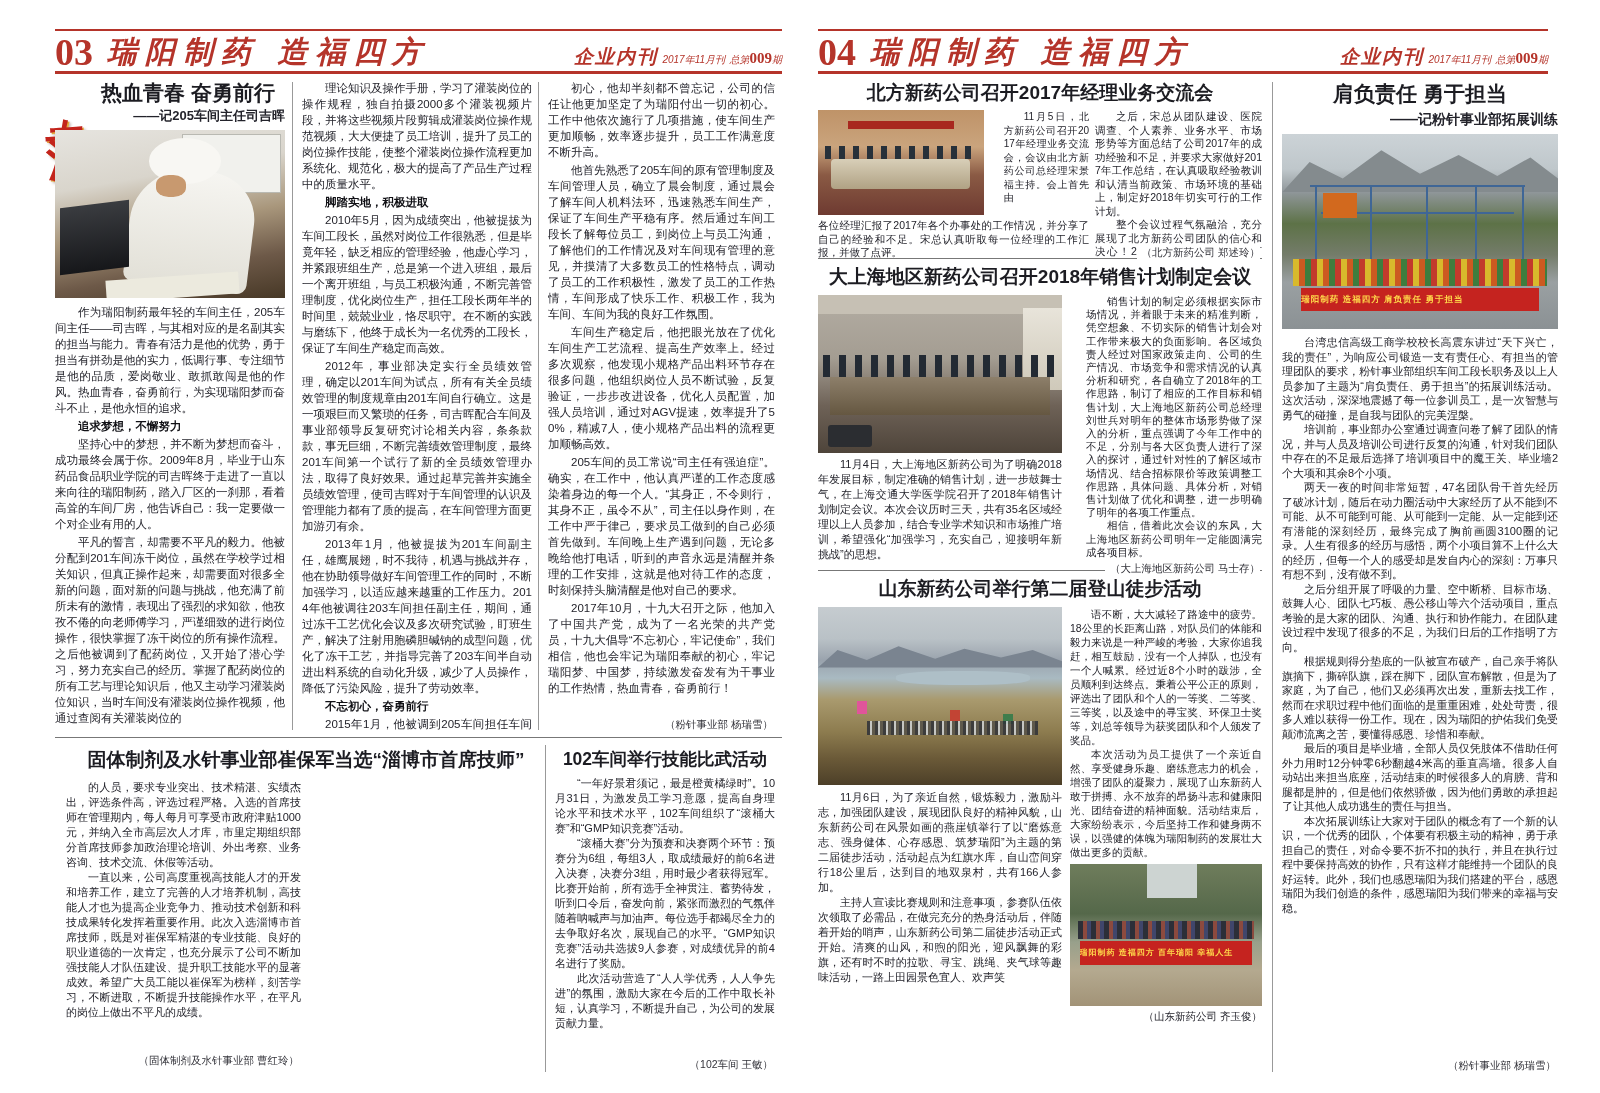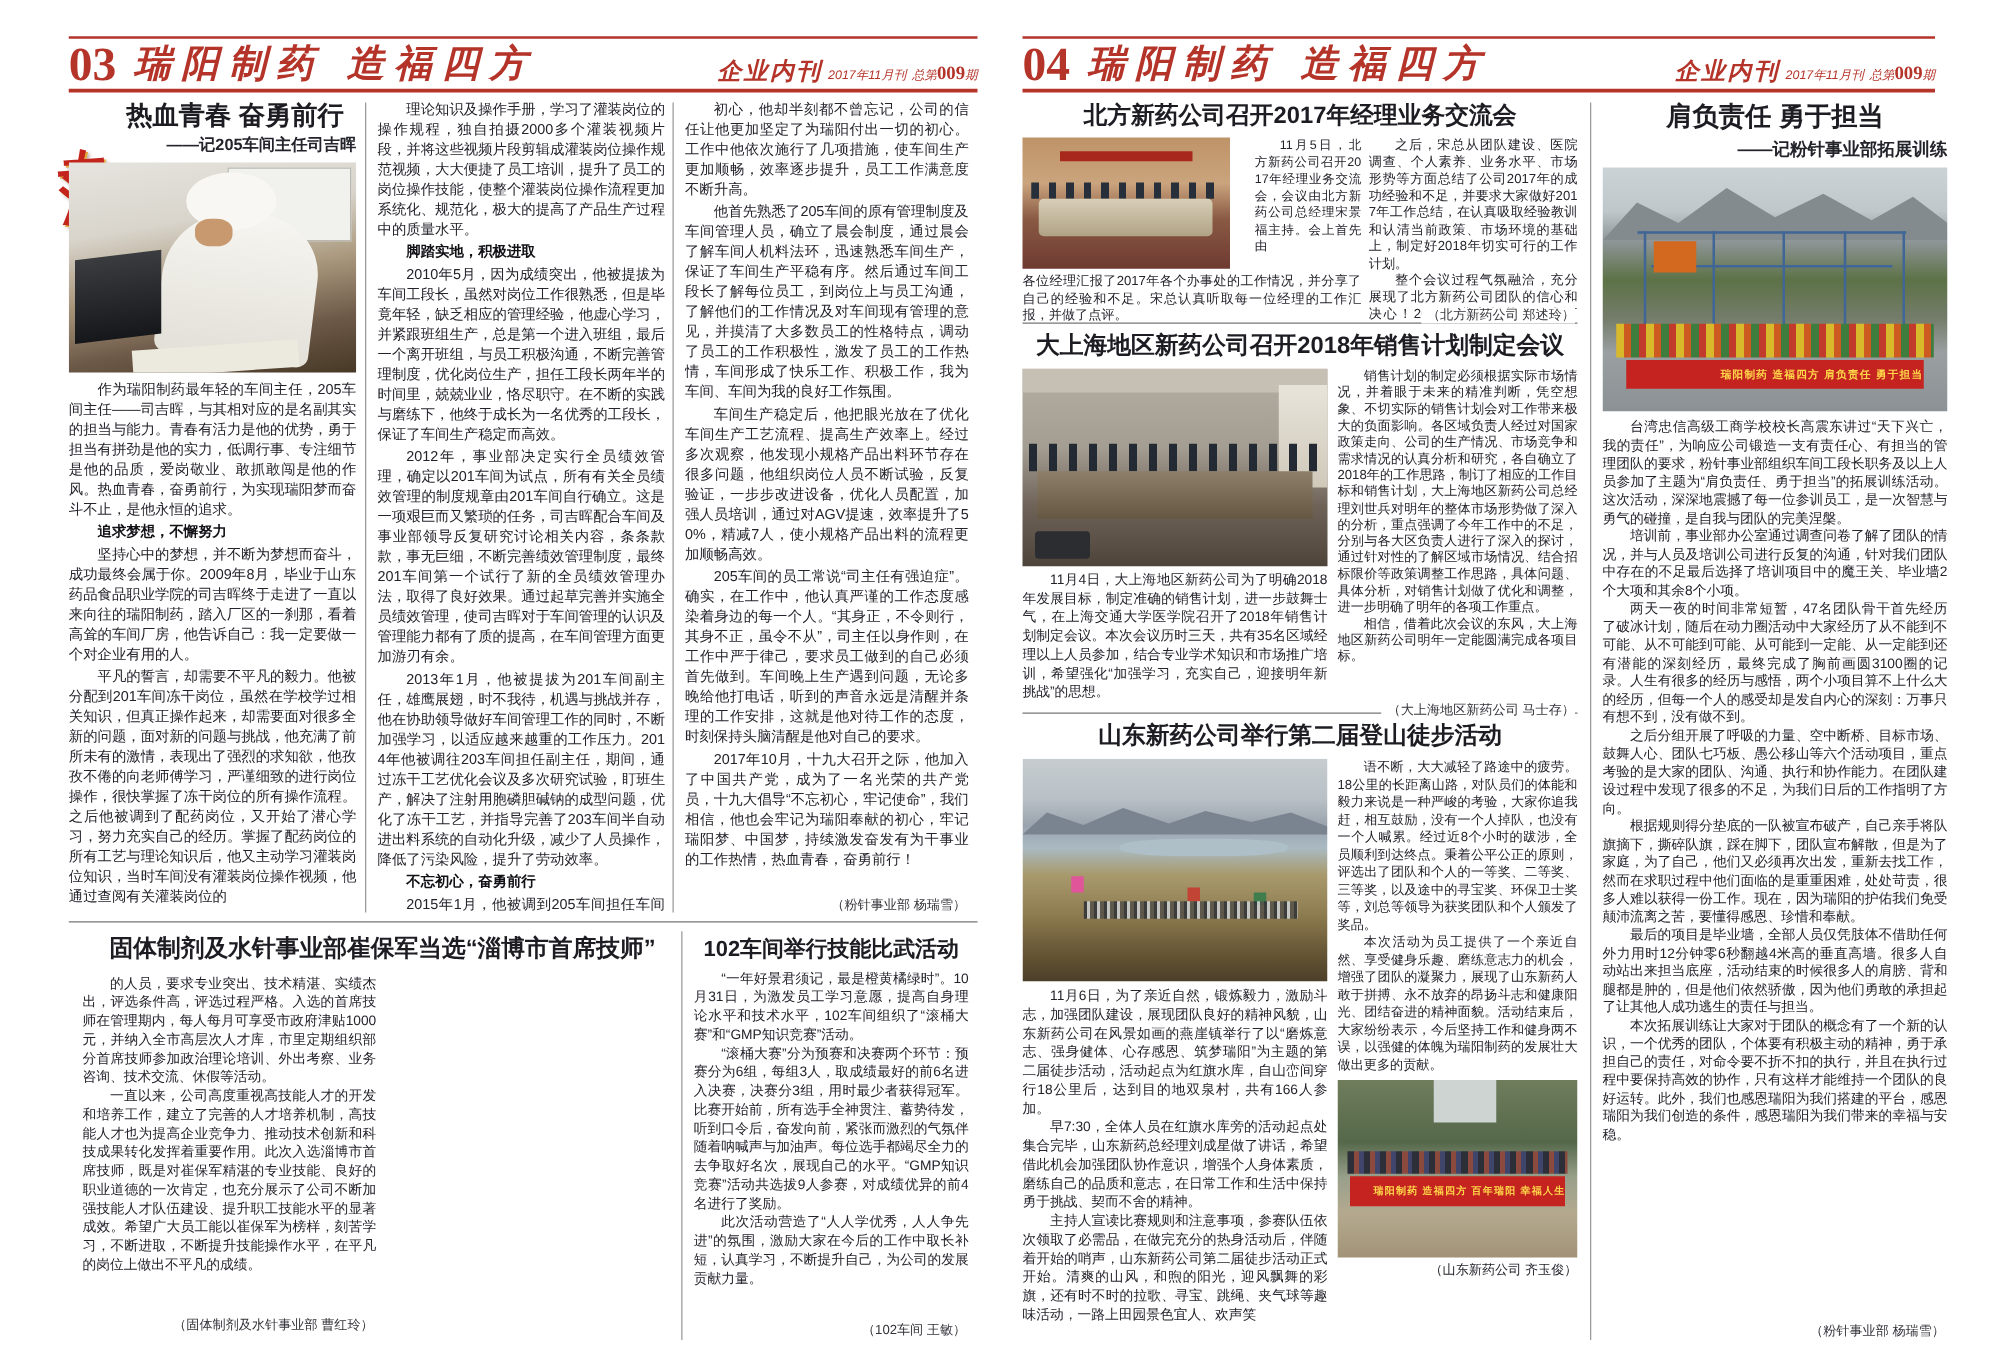--- a/index.html
+++ b/index.html
@@ -19,21 +19,21 @@
   .iss .pub{font-family:"DejaVu Serif",serif;font-weight:bold;font-style:italic;font-size:19px;letter-spacing:2px;}
   .iss .small{font-size:10px;font-style:italic;}
   .iss .num{font-size:15px;font-family:"Liberation Serif",serif;font-weight:bold;}
   .art-title{text-align:center;font-weight:bold;color:#1c1c22;}
   p{margin:0;text-indent:2em;text-align:justify;word-break:break-all;}
   .subhead{font-weight:bold;color:#101015;text-indent:2em;}
   .col{overflow:hidden;position:relative;box-sizing:border-box;}
   .by{position:absolute;right:2px;bottom:0;background:#fff;font-size:10.5px;color:#33333a;padding-left:5px;white-space:nowrap;}
   .ph{position:relative;overflow:hidden;}
   .ph i{position:absolute;display:block;}
-  .ph-banner{position:absolute;background:#c5231f;color:#ffd84a;font-weight:bold;text-align:right;
+  .ph-banner{position:absolute;background:#c5231f;color:#ffd84a;font-weight:bold;text-align:left;
              white-space:nowrap;overflow:hidden;letter-spacing:1px;}
   .deco{position:absolute;left:-4px;top:82px;writing-mode:vertical-rl;font-family:"DejaVu Serif",serif;
         font-size:44px;font-weight:bold;color:#c3241c;letter-spacing:16px;transform:rotate(-4deg);
         text-shadow:1.5px 1.5px 0 #e3a83c,3px 3px 3px rgba(60,20,10,.35);}
   .fcol{position:absolute;top:80px;width:230px;font-size:11.5px;line-height:16px;}
   .fcol p,.fcol .subhead{margin-bottom:2px;}
 </style>
 </head>
 <body>
 
@@ -167,42 +167,41 @@
             <i style="top:0;left:0;width:100%;height:12%;background:#c6c0b4;"></i>
             <i style="right:0;top:8%;width:16%;height:52%;background:linear-gradient(180deg,#e8e4da,#cfc9ba);"></i>
             <i style="top:38%;left:2%;width:96%;height:14%;background:repeating-linear-gradient(90deg,#232a33 0 7px,transparent 7px 16px);"></i>
             <i style="left:5%;top:52%;width:90%;height:24%;background:linear-gradient(180deg,#8d7f6a,#655741);"></i>
             <i style="left:4%;bottom:4%;width:18%;height:14%;background:#2b2d31;border-radius:3px;"></i>
           </div>
           <div class="col" style="font-size:11px;line-height:15px;margin-top:4px;">
             <p>11月4日，大上海地区新药公司为了明确2018年发展目标，制定准确的销售计划，进一步鼓舞士气，在上海交通大学医学院召开了2018年销售计划制定会议。本次会议历时三天，共有35名区域经理以上人员参加，结合专业学术知识和市场推广培训，希望强化“加强学习，充实自己，迎接明年新挑战”的思想。</p>
           </div>
         </div>
-        <div class="col" style="width:192px;font-size:10.5px;line-height:13.2px;height:280px;padding-bottom:14px;">
+        <div class="col" style="width:192px;font-size:10.5px;line-height:13.2px;height:280px;padding-bottom:14px;margin-left:16px;">
           <p>销售计划的制定必须根据实际市场情况，并着眼于未来的精准判断，凭空想象、不切实际的销售计划会对工作带来极大的负面影响。各区域负责人经过对国家政策走向、公司的生产情况、市场竞争和需求情况的认真分析和研究，各自确立了2018年的工作思路，制订了相应的工作目标和销售计划，大上海地区新药公司总经理刘世兵对明年的整体市场形势做了深入的分析，重点强调了今年工作中的不足，分别与各大区负责人进行了深入的探讨，通过针对性的了解区域市场情况、结合招标限价等政策调整工作思路，具体问题、具体分析，对销售计划做了优化和调整，进一步明确了明年的各项工作重点。</p>
           <p>相信，借着此次会议的东风，大上海地区新药公司明年一定能圆满完成各项目标。</p>
           <div class="by">（大上海地区新药公司  马士存）</div>
         </div>
       </div>
     </div>
 
     <div style="position:absolute;left:8px;top:576px;width:444px;height:496px;">
       <div class="art-title" style="font-size:19px;line-height:26px;">山东新药公司举行第二届登山徒步活动</div>
       <div style="display:flex;gap:8px;margin-top:5px;">
         <div class="col" style="width:244px;font-size:11px;line-height:15px;">
           <div class="ph" style="width:244px;height:178px;margin-bottom:5px;background:linear-gradient(180deg,#c6ccd0 0%,#b9c1c6 18%,#9aa3ad 30%,#a9bac2 40%,#a99a6e 52%,#8d7c4f 70%,#6b5a38 85%,#4c3f28 100%);">
             <i style="top:20%;left:0;width:100%;height:14%;background:#7a8490;clip-path:polygon(0 100%,8% 30%,20% 70%,33% 15%,48% 65%,60% 25%,75% 60%,88% 30%,100% 75%,100% 100%);"></i>
             <i style="top:36%;left:32%;width:55%;height:8%;background:#aebfc7;border-radius:40%;"></i>
             <i style="top:53%;left:16%;width:4%;height:7%;background:#e0559a;"></i>
             <i style="top:58%;left:54%;width:4%;height:6%;background:#c24434;"></i>
             <i style="top:60%;left:76%;width:4%;height:6%;background:#3f7d4c;"></i>
             <i style="top:64%;left:20%;width:70%;height:8%;background:repeating-linear-gradient(90deg,#2e3138 0 3px,#cfd3d6 3px 5px,#55524a 5px 8px);opacity:.85;"></i>
           </div>
           <p>11月6日，为了亲近自然，锻炼毅力，激励斗志，加强团队建设，展现团队良好的精神风貌，山东新药公司在风景如画的燕崖镇举行了以“磨炼意志、强身健体、心存感恩、筑梦瑞阳”为主题的第二届徒步活动，活动起点为红旗水库，自山峦间穿行18公里后，达到目的地双泉村，共有166人参加。</p>
-          <p>早7:30，全体人员在红旗水库旁的活动起点处集合完毕，山东新药总经理刘成星做了讲话，希望借此机会加强团队协作意识，增强个人身体素质，磨练自己的品质和意志，在日常工作和生活中保持勇于挑战、契而不舍的精神。</p>
           <p>主持人宣读比赛规则和注意事项，参赛队伍依次领取了必需品，在做完充分的热身活动后，伴随着开始的哨声，山东新药公司第二届徒步活动正式开始。清爽的山风，和煦的阳光，迎风飘舞的彩旗，还有时不时的拉歌、寻宝、跳绳、夹气球等趣味活动，一路上田园景色宜人、欢声笑</p>
         </div>
         <div class="col" style="width:192px;font-size:10.5px;line-height:14px;height:470px;">
           <p>语不断，大大减轻了路途中的疲劳。18公里的长距离山路，对队员们的体能和毅力来说是一种严峻的考验，大家你追我赶，相互鼓励，没有一个人掉队，也没有一个人喊累。经过近8个小时的跋涉，全员顺利到达终点。秉着公平公正的原则，评选出了团队和个人的一等奖、二等奖、三等奖，以及途中的寻宝奖、环保卫士奖等，刘总等领导为获奖团队和个人颁发了奖品。</p>
           <p>本次活动为员工提供了一个亲近自然、享受健身乐趣、磨练意志力的机会，增强了团队的凝聚力，展现了山东新药人敢于拼搏、永不放弃的昂扬斗志和健康阳光、团结奋进的精神面貌。活动结束后，大家纷纷表示，今后坚持工作和健身两不误，以强健的体魄为瑞阳制药的发展壮大做出更多的贡献。</p>
           <div class="ph" style="width:192px;height:142px;margin-top:5px;background:linear-gradient(180deg,#6f7d5c 0%,#55684a 35%,#98a08b 55%,#b4a98f 75%,#a29377 100%);">
             <i style="top:0;left:40%;width:26%;height:24%;background:#cdd4d2;"></i>
             <i style="top:40%;left:4%;width:92%;height:13%;background:repeating-linear-gradient(90deg,#2c2f38 0 5px,#8c4a3e 5px 9px,#40466b 9px 13px);"></i>
             <span class="ph-banner" style="top:54%;left:5%;width:90%;height:17%;font-size:8px;line-height:24px;">瑞阳制药 造福四方 百年瑞阳 幸福人生</span>
           </div>

